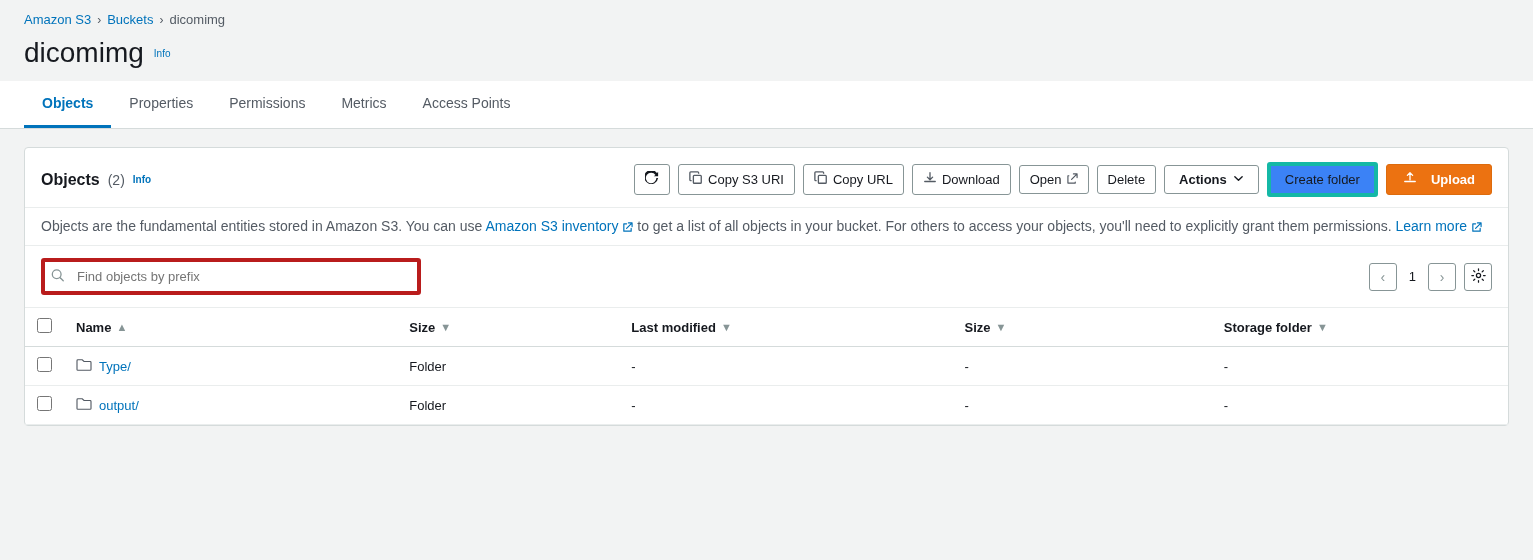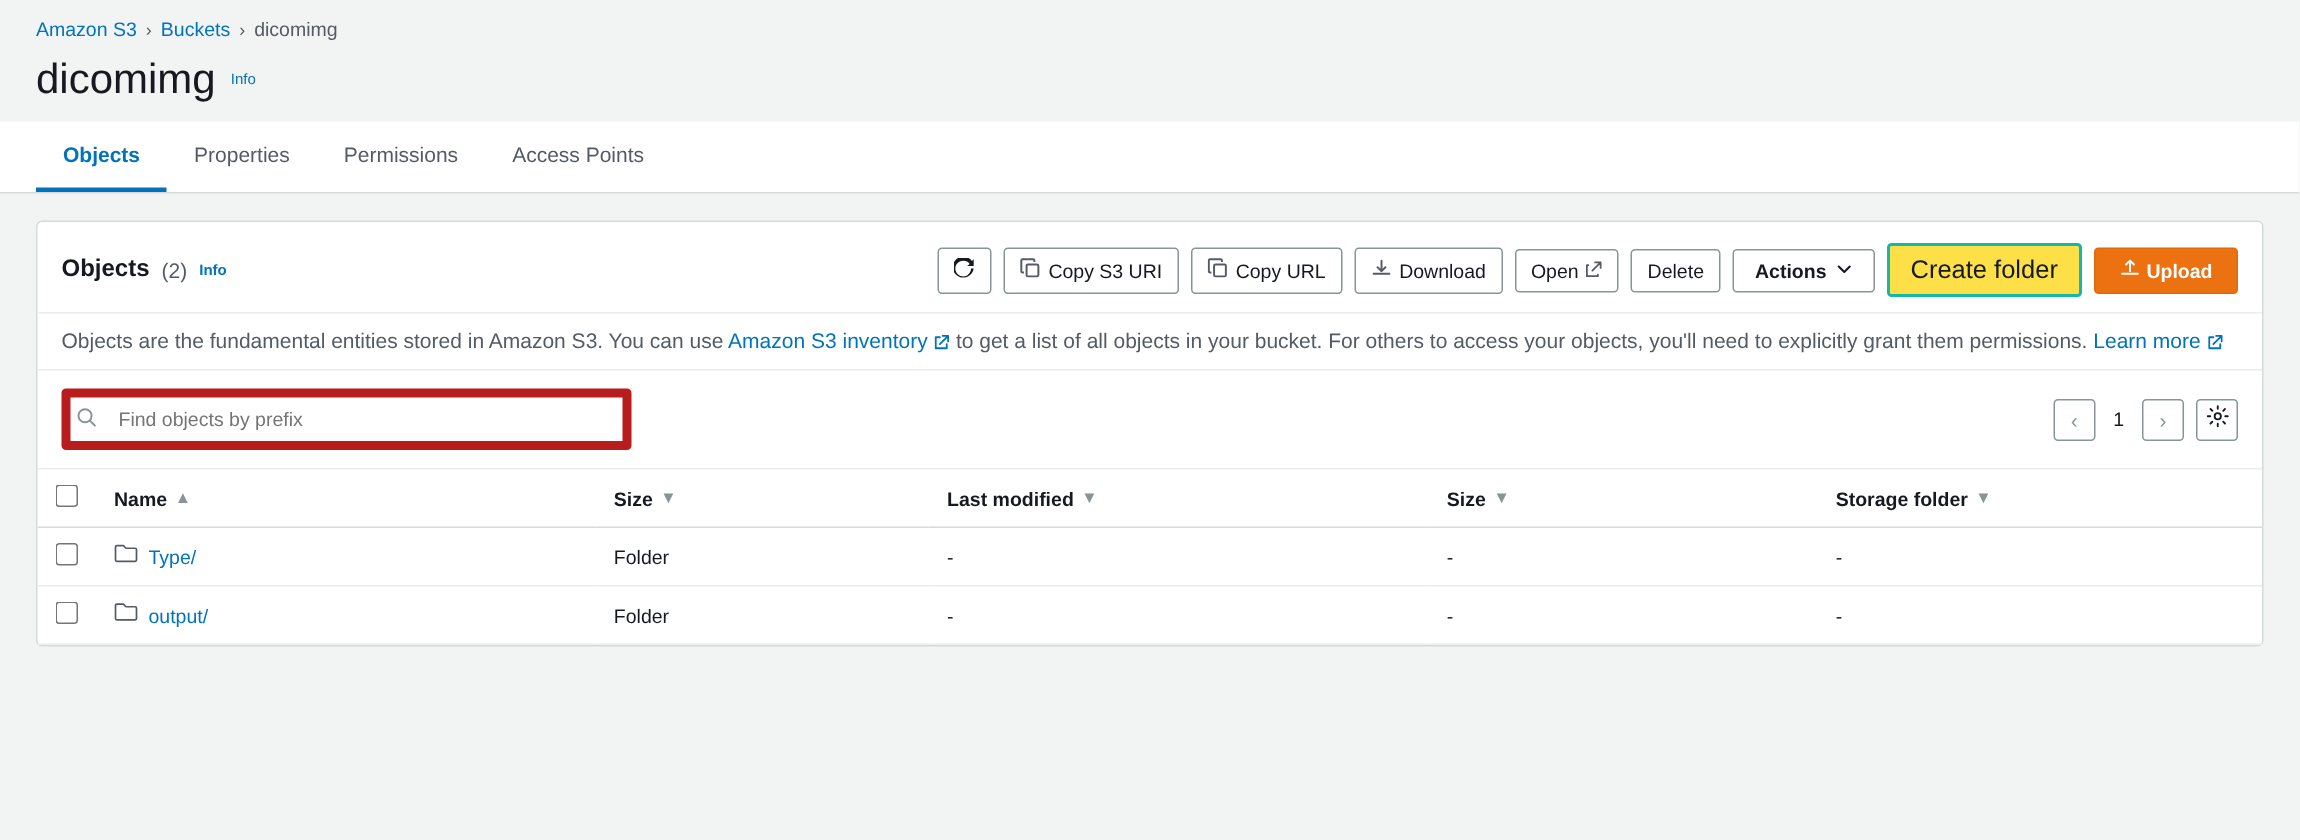--- a/index.html
+++ b/index.html
@@ -126,30 +126,30 @@
       background: #ec7211;
       border: 1px solid #dd6b0d;
       border-radius: 3px;
       padding: 6px 16px;
       cursor: pointer;
       font-size: 13px;
       color: #fff;
       font-weight: 600;
       display: flex;
       align-items: center;
-      gap: 4px;
+      gap: 14px;
       white-space: nowrap;
     }
     .btn-create-folder {
-      background: #fde047;
-      border: 2px solid #14b8a6;
+      background: #3b82f6;
+      border: 4px solid #14b8a6;
       border-radius: 3px;
       padding: 6px 14px;
       cursor: pointer;
-      font-size: 17px;
+      font-size: 13px;
       color: #16191f;
       white-space: nowrap;
     }
     .info-text {
       padding: 8px 16px;
       font-size: 14px;
       color: #545b64;
       border-bottom: 1px solid #eaeded;
       line-height: 1.5;
     }
@@ -172,21 +172,21 @@
       position: absolute;
       left: 10px;
       top: 50%;
       transform: translateY(-50%);
       color: #879596;
       font-size: 14px;
     }
     .search-input {
       width: 100%;
       padding: 7px 12px 7px 32px;
-      border: 6px solid #b91c1c;
+      border: 4px solid #b91c1c;
       border-radius: 3px;
       font-size: 13px;
       color: #16191f;
       outline: none;
     }
     .pagination-area {
       display: flex;
       align-items: center;
       gap: 8px;
     }
@@ -296,20 +296,21 @@
 
   <div class="page-header">
     <h1 class="page-title">dicomimg</h1>
     <a class="info-link">Info</a>
   </div>
 
   <div class="tabs-bar">
     <a class="tab active">Objects</a>
     <a class="tab">Properties</a>
     <a class="tab">Permissions</a>
+    <a class="tab">Metrics</a>
     <a class="tab">Access Points</a>
   </div>
 
   <div class="content-area">
 
     <div class="objects-header">
       <div class="objects-title">
         <span>Objects</span>
         <span class="objects-count">(2)</span>
         <a class="info-link">Info</a>

